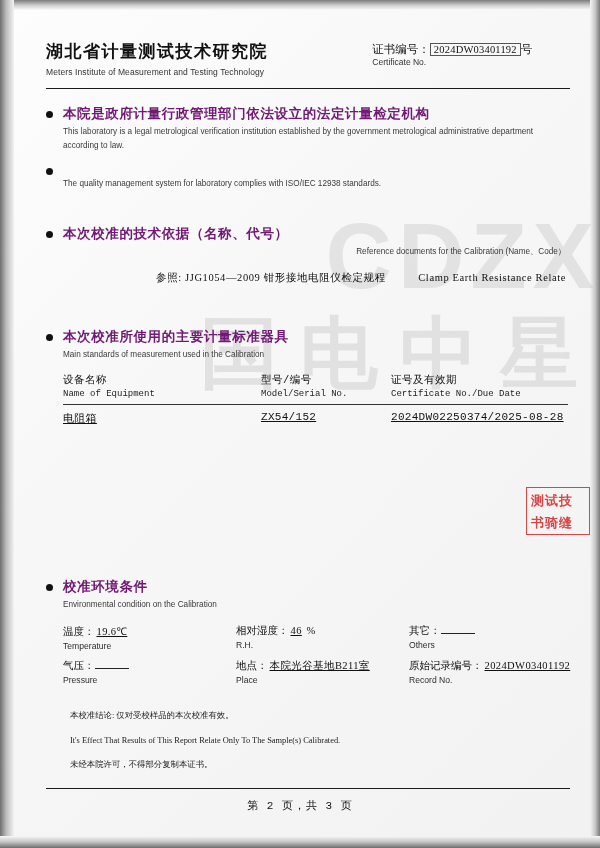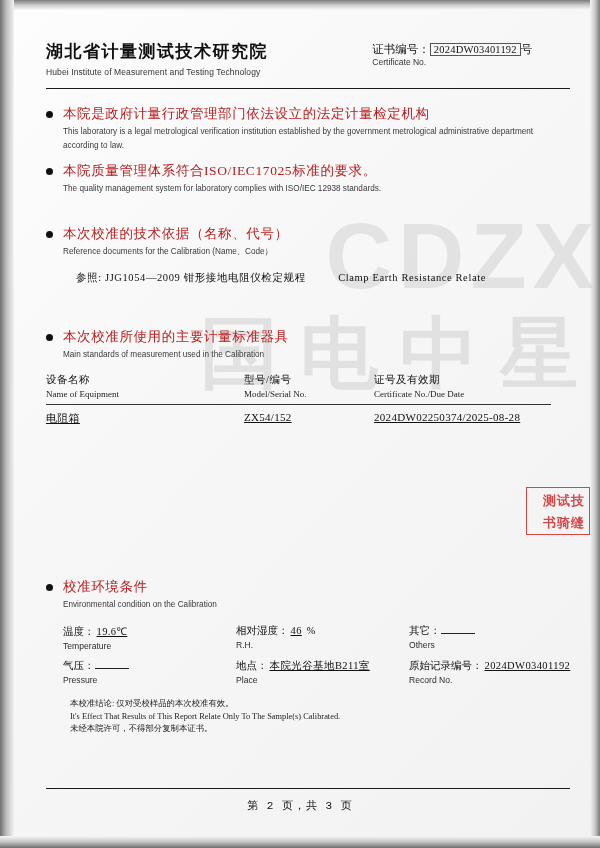--- a/index.html
+++ b/index.html
@@ -126,24 +126,24 @@
   .dot {
     width: 7px; height: 7px;
     border-radius: 50%;
     background: #111;
     margin-top: 6px;
     margin-right: 10px;
     flex: 0 0 auto;
   }
   .head-cn {
     font-size: 13.5px;
-    font-weight: normal;
+    font-weight: bold;
     font-family: "Liberation Serif", serif;
     letter-spacing: 0.6px;
-    color: #b91c1c;
+    color: #701a75;
   }
   .head-en {
     font-size: 8.2px;
     color: #3a3a3a;
     margin-top: 3px;
     line-height: 1.35;
   }
   .indent { margin-left: 17px; }
 
   .ref-line {
@@ -152,23 +152,24 @@
     font-size: 10.5px;
     font-family: "Liberation Serif", serif;
     letter-spacing: 0.6px;
     color: #111;
   }
   .ref-spacer { display: inline-block; width: 26px; }
 
   
   .std-table {
     margin-top: 12px;
+    margin-left: 17px;
     width: 505px;
     border-collapse: collapse;
-    font-family: Liberation Serif, serif;
+    font-family: Liberation Mono, monospace;
   }
   .std-table td {
     vertical-align: top;
     padding: 1px 0 1px 0;
   }
   .col-a { width: 198px; }
   .col-b { width: 130px; }
   .col-c { width: 177px; }
   .th-cn { font-size: 10.5px; color: #111; letter-spacing: 0.5px; }
   .th-en { font-size: 9px; color: #222; }
@@ -190,21 +191,21 @@
     right: 10px;
     top: 487px;
     width: 64px;
     height: 48px;
     border: 1.5px solid #d02a2a;
     color: #d02a2a;
     font-family: "Liberation Serif", serif;
     font-weight: bold;
     font-size: 13px;
     line-height: 22px;
-    padding: 2px 0 0 16px;
+    padding: 2px 0 0 4px;
     box-sizing: border-box;
     letter-spacing: 1px;
     overflow: hidden;
     opacity: 0.85;
   }
 
   
   .env-grid {
     margin-top: 14px;
     margin-left: 17px;
@@ -242,21 +243,21 @@
   .notes {
     position: absolute;
     left: 70px;
     top: 698px;
     width: 460px;
     font-size: 8.4px;
     line-height: 1.5;
     color: #222;
     font-family: "Liberation Serif", serif;
   }
-  .notes div { white-space: nowrap; }
+  .notes div { white-space: nowrap; margin-top: 12px; }
 
   
   .footer {
     position: absolute;
     left: 0; top: 798px;
     width: 600px;
     text-align: center;
     font-size: 11px;
     font-family: Liberation Mono, monospace;
     letter-spacing: 1px;
@@ -282,21 +283,21 @@
 
   <div class="watermark">
     <div class="wm-top">CDZX</div>
     <div class="wm-bottom">国电中星</div>
   </div>
 
   <div class="header">
     <div class="header-row">
       <div class="org-block">
         <div class="org-cn">湖北省计量测试技术研究院</div>
-        <div class="org-en">Hubei Institute of Measurement and Testing Technology</div>
+        <div class="org-en">Meters Institute of Measurement and Testing Technology</div>
       </div>
       <div class="cert-block">
         <div class="cert-line">
           <span>证书编号：</span><span class="cert-no-value">2024DW03401192</span><span>号</span>
         </div>
         <div class="cert-en">Certificate No.</div>
       </div>
     </div>
   </div>
   <div class="rule" style="top:88px;"></div>
@@ -306,26 +307,25 @@
       <span class="dot"></span>
       <span class="head-cn">本院是政府计量行政管理部门依法设立的法定计量检定机构</span>
     </div>
     <div class="head-en indent">This laboratory is a legal metrological verification institution established by the government metrological administrative department</div>
     <div class="head-en indent">according to law.</div>
   </div>
 
   <div class="section" style="top:162px;">
     <div class="bullet-head">
       <span class="dot"></span>
-      <span class="head-cn">本院质量管理体系符合ISO/IEC17025标准的要求。</span>
     </div>
     <div class="head-en indent">The quality management system for laboratory complies with ISO/IEC 12938 standards.</div>
   </div>
 
-  <div class="section" style="top:225px;">
+  <div class="section" style="top:225px;text-align:right;">
     <div class="bullet-head">
       <span class="dot"></span>
       <span class="head-cn">本次校准的技术依据（名称、代号）</span>
     </div>
     <div class="head-en indent">Reference documents for the Calibration (Name、Code）</div>
     <div class="ref-line">
       <span>参照:</span>
       <span>JJG1054—2009 钳形接地电阻仪检定规程</span>
       <span class="ref-spacer"></span>
       <span>Clamp Earth Resistance Relate</span>

